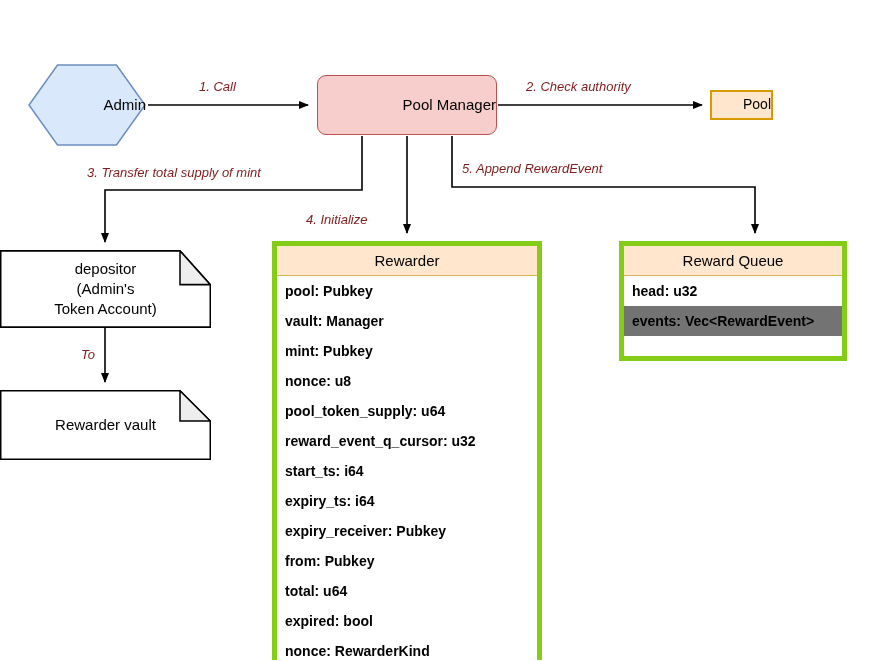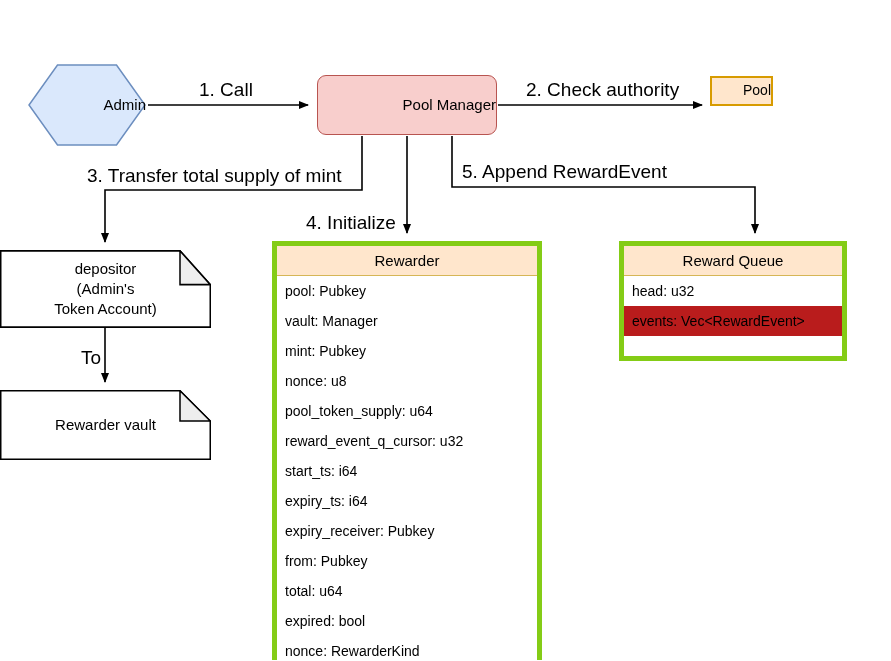--- a/index.html
+++ b/index.html
@@ -63,21 +63,21 @@
     left: 317px; top: 75px;
     width: 180px; height: 60px;
     background: #f8cecc;
     border: 1px solid #b85450;
     border-radius: 9px;
   }
   #pool-manager-node .node-label { font-size: 15px; }
 
   
   #pool-node {
-    left: 710px; top: 76px;
+    left: 710px; top: 90px;
     width: 63px; height: 30px;
     background: #ffe6cc;
     border: 2px solid #d79b00;
   }
   #pool-node .node-label { font-size: 14px; }
 
   
   .note {
     position: absolute;
     box-sizing: border-box;
@@ -129,43 +129,45 @@
   .uml-row {
     box-sizing: border-box;
     font-size: 14px;
     line-height: 30px;
     height: 30px;
     padding-left: 8px;
     white-space: nowrap;
     overflow: hidden;
     color: #000;
     background: #ffffff;
+    font-weight: bold;
   }
   .uml-row.highlight {
-    background: #b91c1c;
+    background: #737373;
   }
   #rewarder-class {
     left: 272px; top: 241px;
     width: 270px; height: 419px;
   }
   #reward-queue-class {
     left: 619px; top: 241px;
     width: 228px; height: 120px;
   }
 
   
   .edge-label {
     position: absolute;
     background: #ffffff;
-    font-size: 19px;
+    font-size: 13px;
     line-height: 1.2;
-    color: #000000;
+    color: #7f1d1d;
     white-space: nowrap;
     padding: 1px 3px;
     box-sizing: border-box;
+    font-style: italic;
   }
   #label-call      { left: 196px; top: 78px; }
   #label-check     { left: 523px; top: 78px; }
   #label-transfer  { left: 84px;  top: 164px; }
   #label-initialize{ left: 303px; top: 211px; }
   #label-append    { left: 459px; top: 160px; }
   #label-to        { left: 78px;  top: 346px; }
 </style>
 </head>
 <body>

